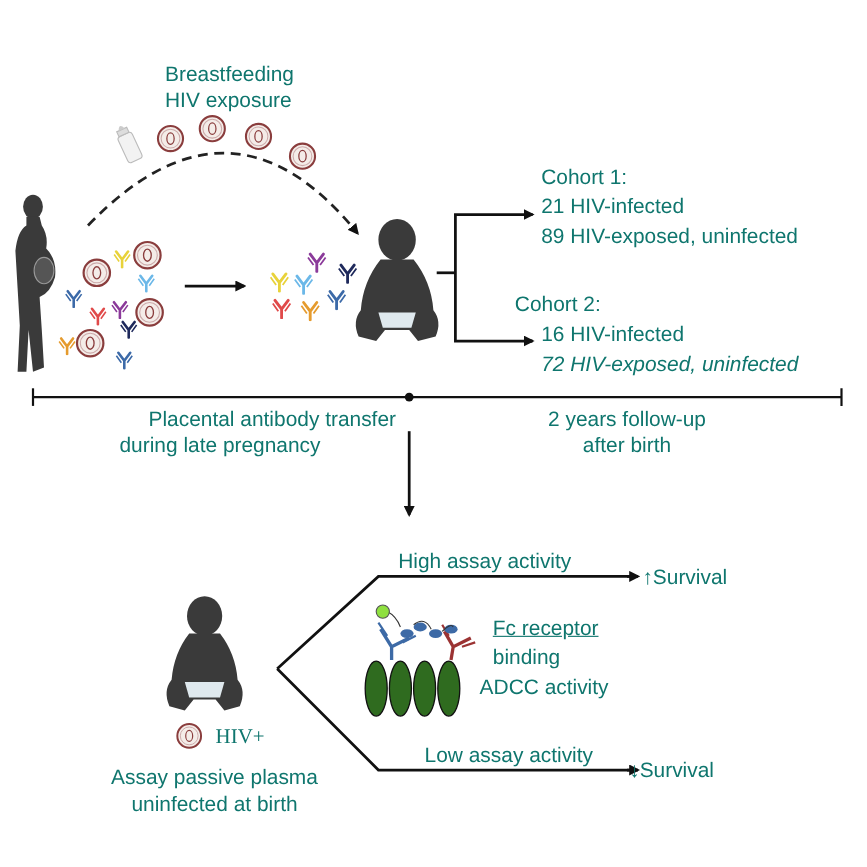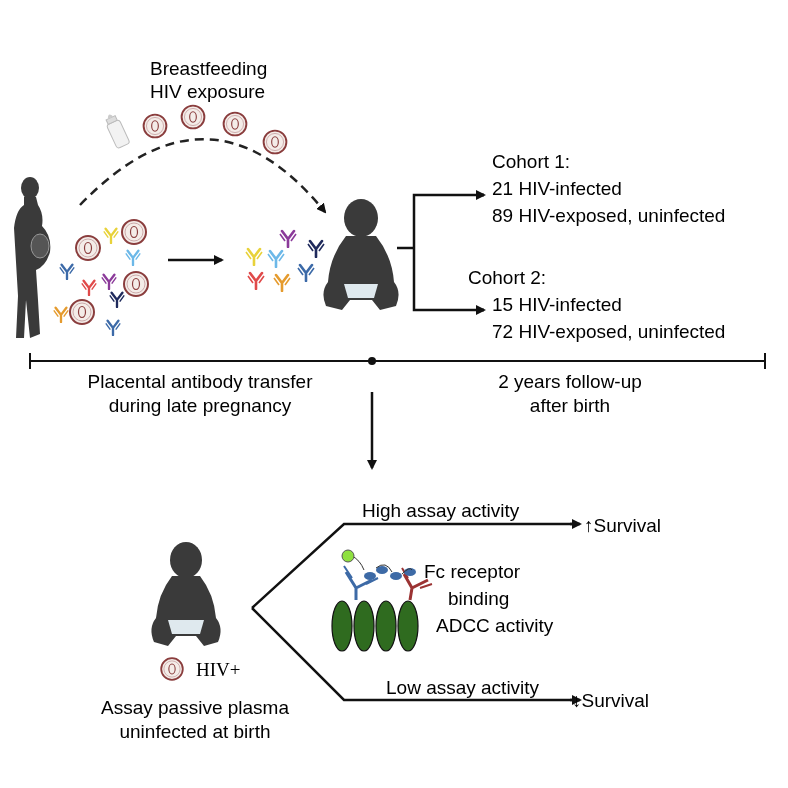--- a/index.html
+++ b/index.html
@@ -1,18 +1,18 @@
 <!DOCTYPE html>
 <html><head>
 <meta charset="utf-8">
 <style>
   html, body { margin:0; padding:0; background:#ffffff; }
   body { width:788px; height:788px; position:relative; overflow:hidden;
          font-family:"Liberation Sans", "DejaVu Sans", sans-serif; color:#1e1e1e; }
-  .txt { position:absolute; font-size:19px; line-height:23px; color:#000000; white-space:nowrap; }
+  .txt { position:absolute; font-size:19px; line-height:23px; color:#0f766e; white-space:nowrap; }
   .center { text-align:center; }
   svg.layer { position:absolute; left:0; top:0; }
 </style>
 </head>
 <body>
 
 <svg class="layer" width="788" height="788" viewBox="0 0 788 788">
   <defs>
     <marker id="arrowHead" markerWidth="10" markerHeight="10" refX="8" refY="5" orient="auto" markerUnits="userSpaceOnUse">
       <path d="M0,0 L10,5 L0,10 z" fill="#111"></path>
@@ -133,33 +133,33 @@
 <div class="txt" style="left:150px;top:57px;">Breastfeeding</div>
 <div class="txt" style="left:150px;top:80px;">HIV exposure</div>
 
 <div>
   <div class="txt" style="left:492px;top:150px;">Cohort 1:</div>
   <div class="txt" style="left:492px;top:177px;">21 HIV-infected</div>
   <div class="txt" style="left:492px;top:204px;">89 HIV-exposed, uninfected</div>
 </div>
 <div>
   <div class="txt" style="left:468px;top:266px;">Cohort 2:</div>
-  <div class="txt" style="left:492px;top:293px;">15 HIV-infected</div>
-  <div class="txt" style="left:492px;top:320px;">72 HIV-exposed, uninfected</div>
+  <div class="txt" style="left:492px;top:293px;">16 HIV-infected</div>
+  <div class="txt" style="left:492px;top:320px;font-style:italic;">72 HIV-exposed, uninfected</div>
 </div>
 
-<div class="txt center" style="left:40px;top:370px;width:320px;">Placental antibody transfer</div>
+<div class="txt center" style="left:40px;top:370px;width:320px;text-align:right;">Placental antibody transfer</div>
 <div class="txt center" style="left:40px;top:394px;width:320px;">during late pregnancy</div>
 <div class="txt center" style="left:420px;top:370px;width:300px;">2 years follow-up</div>
 <div class="txt center" style="left:420px;top:394px;width:300px;">after birth</div>
 
 <div class="txt" style="left:362px;top:499px;">High assay activity</div>
 <div class="txt" style="left:584px;top:514px;">↑Survival</div>
 
-<div class="txt" style="left:424px;top:560px;">Fc receptor</div>
+<div class="txt" style="left:448px;top:560px;text-decoration:underline;">Fc receptor</div>
 <div class="txt" style="left:448px;top:587px;">binding</div>
 <div class="txt" style="left:436px;top:614px;">ADCC activity</div>
 
 <div class="txt" style="left:196px;top:658px;font-family:Liberation Serif, serif;">HIV+</div>
 <div class="txt" style="left:362px;top:676px;margin-left:24px;">Low assay activity</div>
 <div class="txt" style="left:572px;top:689px;">↓Survival</div>
 
 <div class="txt center" style="left:60px;top:696px;width:270px;">Assay passive plasma</div>
 <div class="txt center" style="left:60px;top:720px;width:270px;">uninfected at birth</div>
 

